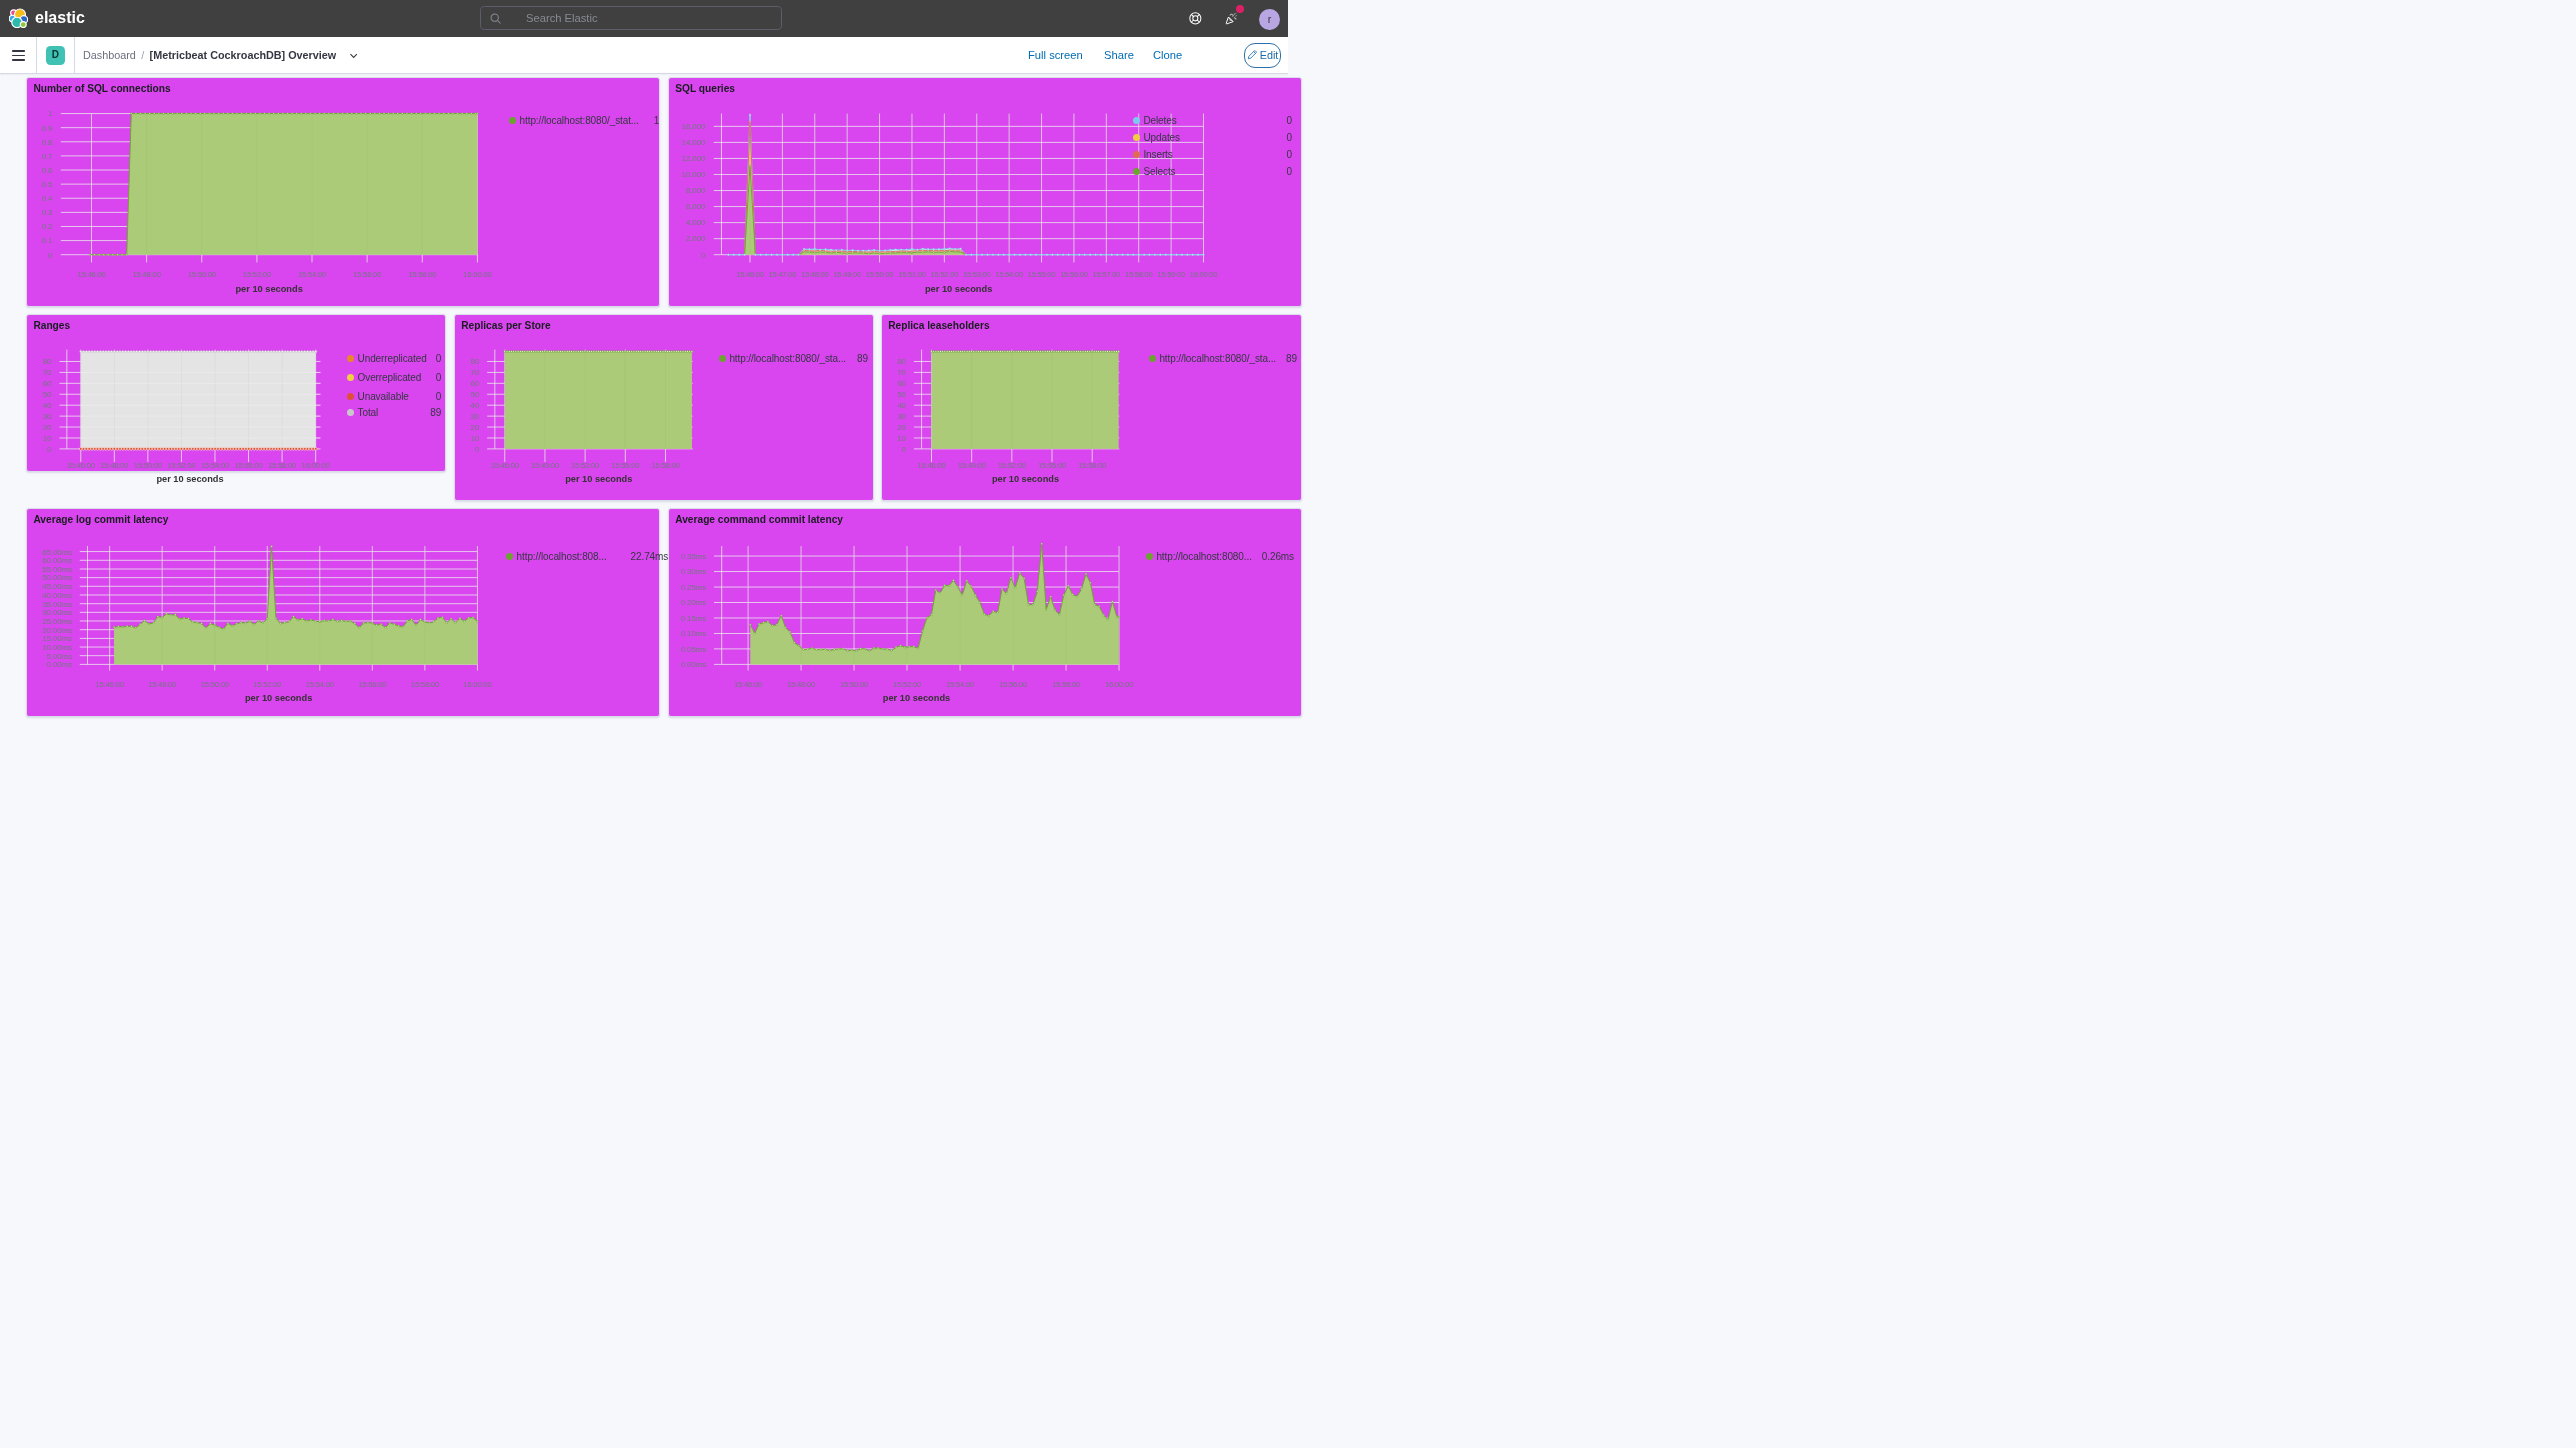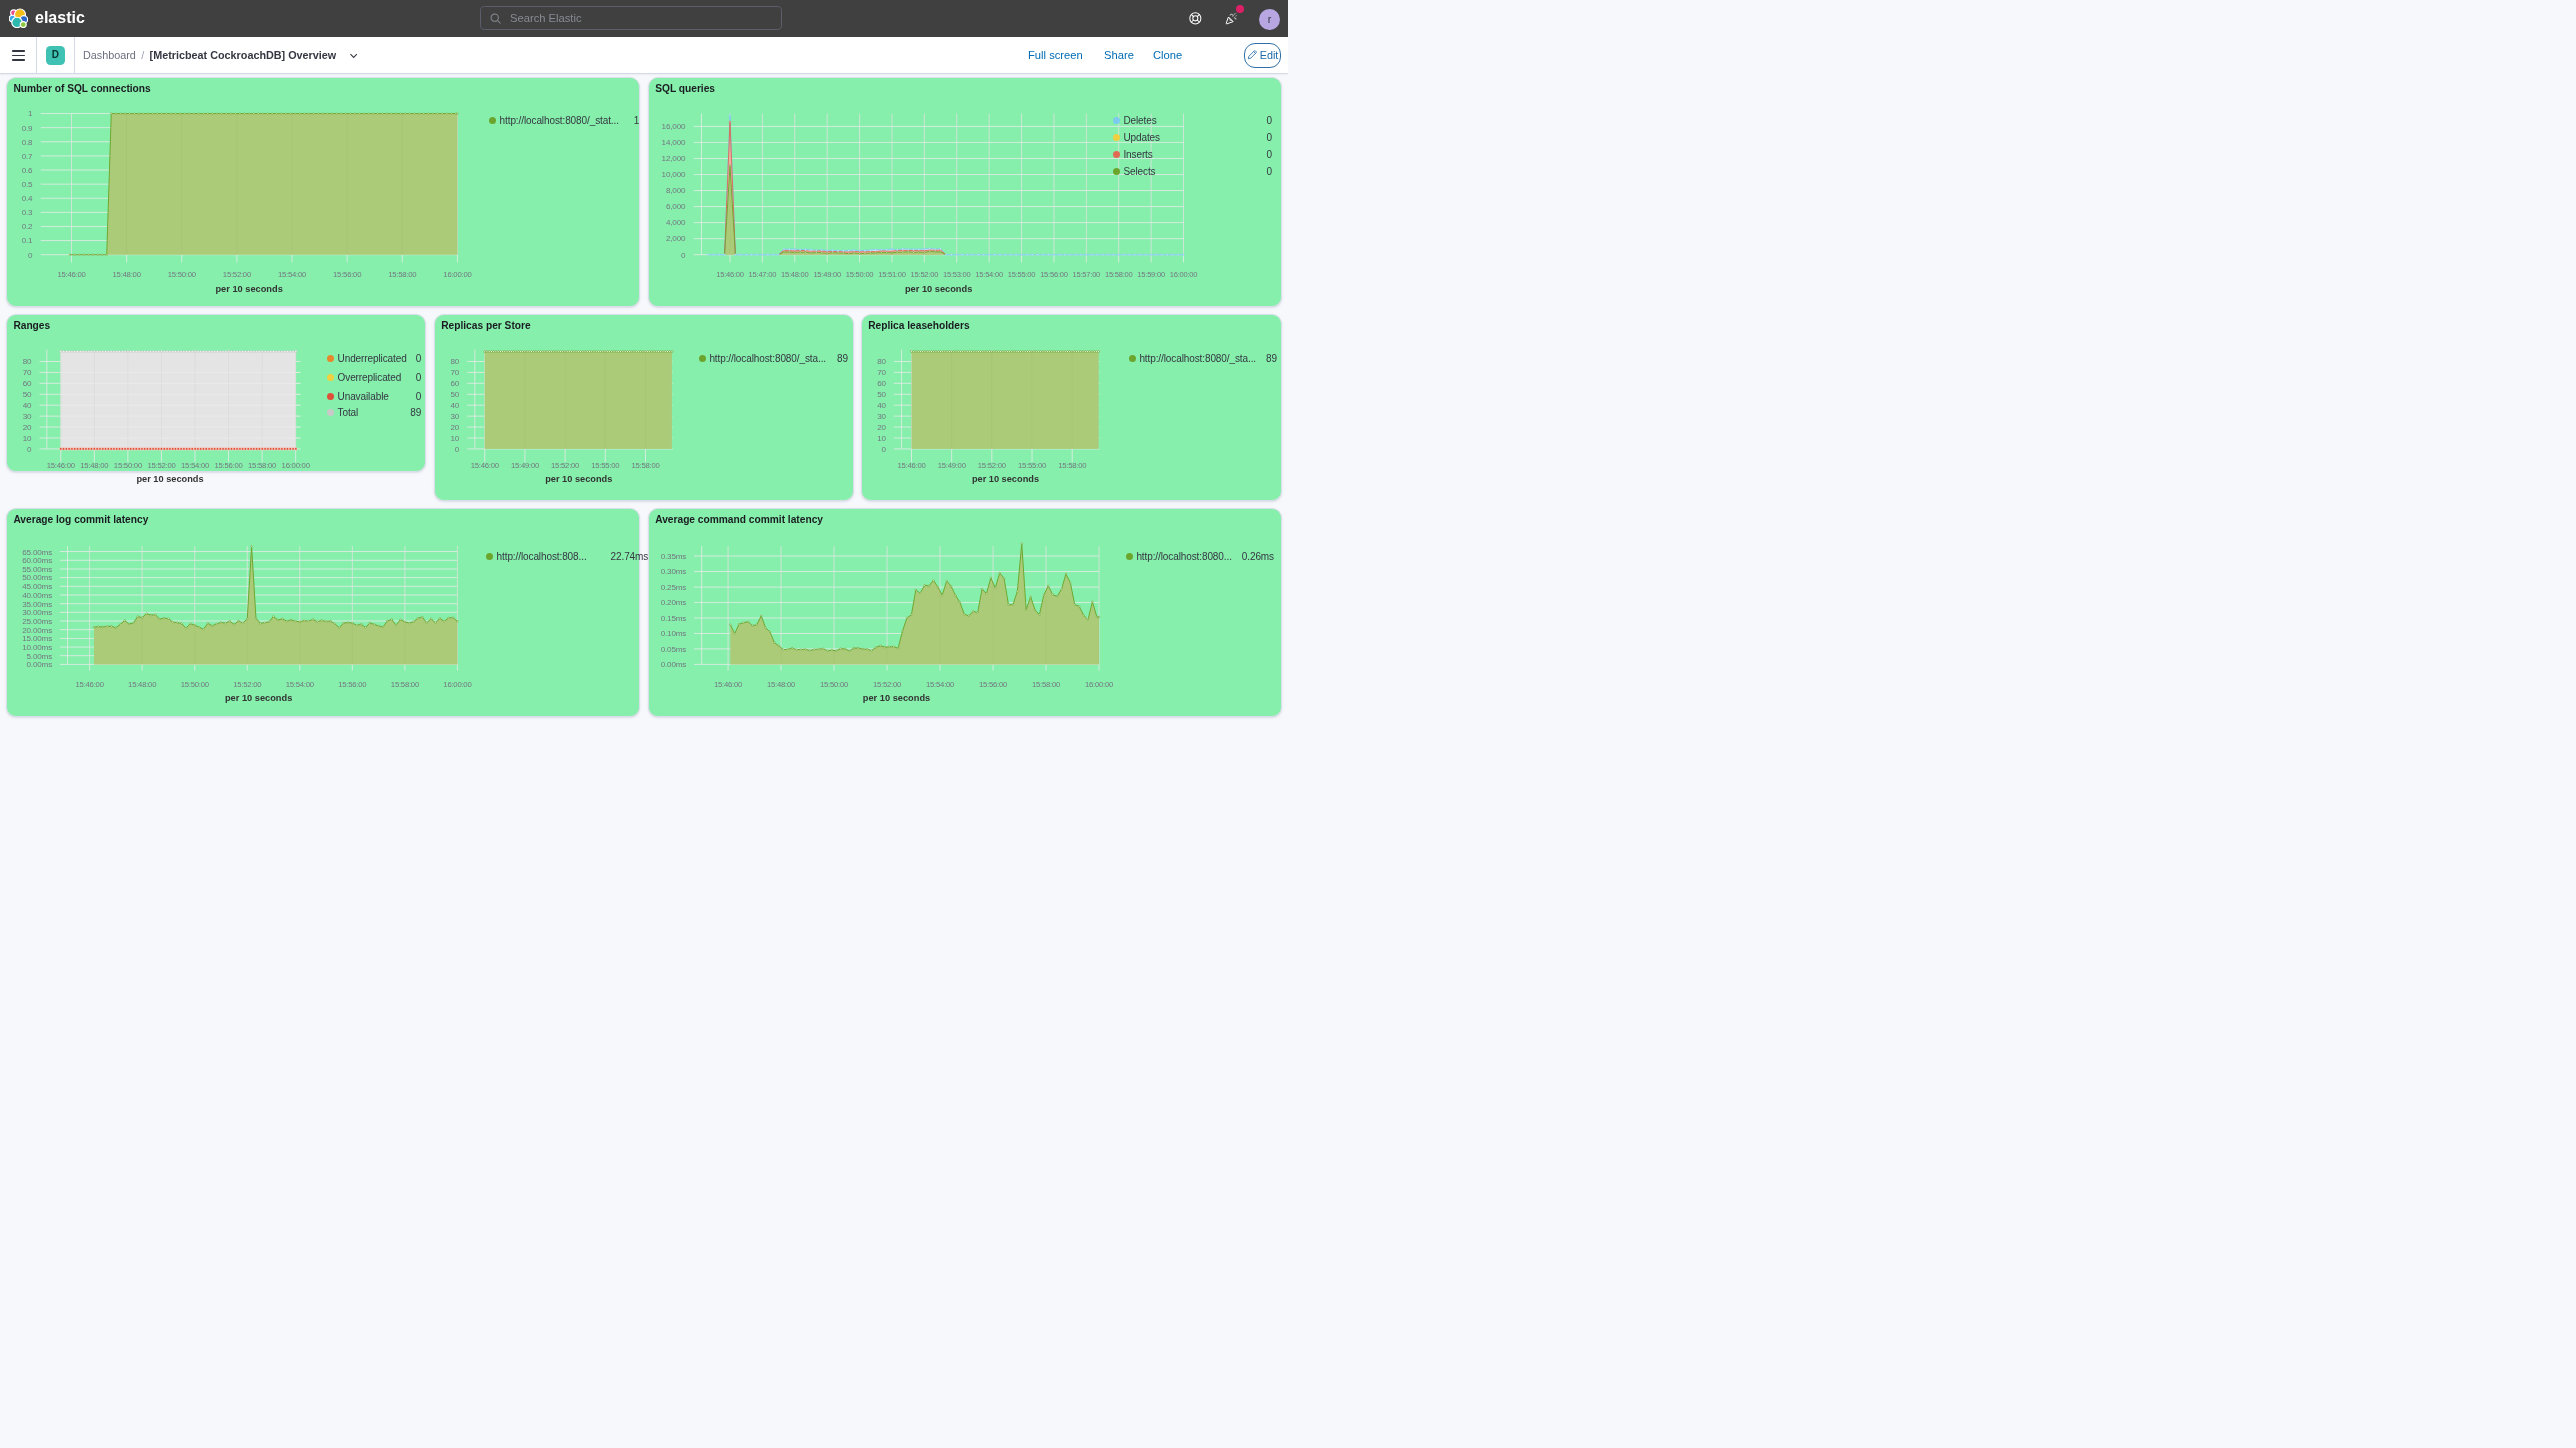--- a/index.html
+++ b/index.html
@@ -1,29 +1,29 @@
 <!DOCTYPE html>
 <html style="font-size:12.3px"><head><meta charset="utf-8"><style>
 * { margin:0; padding:0; box-sizing:border-box; }
 html,body { width:1288px; height:724px; font-family:"Liberation Sans",sans-serif; background:#f7f8fc; overflow:hidden; }
 .hdr1 { position:absolute; left:0; top:0; width:1288px; height:37px; background:#404040; }
 .hdr2 { position:absolute; left:0; top:37px; width:1288px; height:37px; background:#fff; border-bottom:0.8px solid #d3dae6; box-shadow:0 1.5px 1.5px -0.8px rgba(152,162,179,.3); z-index:5; }
 .elastic { position:absolute; left:35px; top:8.5px; color:#fff; font-size:16px; font-weight:600; letter-spacing:0px; }
-.sbox { position:absolute; left:480px; top:6.2px; width:302px; height:24px; border:0.8px solid #5c5f6b; border-radius:4.6px; color:#878b94; font-size:11.2px; line-height:22.4px; padding-left:29px; }
+.sbox { position:absolute; left:480px; top:6.2px; width:302px; height:24px; border:0.8px solid #5c5f6b; border-radius:4.6px; color:#878b94; font-size:11.2px; line-height:22.4px; padding-left:45px; }
 .sico { position:absolute; left:9.3px; top:5.4px; width:11.6px; height:11.6px; }
 .ham { position:absolute; left:12.3px; top:13px; width:12.3px; height:10.8px; }
 .ham div { height:1.5px; background:#343741; margin-bottom:3.1px; border-radius:0.8px; }
 .vsep { position:absolute; top:0; width:0.8px; height:37px; background:#d3dae6; }
 .davatar { position:absolute; left:46px; top:9.3px; width:18.5px; height:18.5px; background:#3fc1b4; border-radius:4.6px; color:#05332e; font-size:10px; font-weight:600; text-align:center; line-height:18.5px; }
 .crumb { position:absolute; left:83px; top:12.3px; font-size:10.8px; color:#69707d; }
 .crumb b { color:#343741; font-weight:700; }
 .crumb .sl { color:#9ba3b2; padding:0 5.4px; }
 .rlinks { position:absolute; top:12.3px; font-size:11.2px; color:#006bb4; }
 .editbtn { position:absolute; left:1244px; top:6.2px; width:37px; height:25px; border:0.8px solid #2f70a8; border-radius:11px; color:#1c69a8; font-size:10.8px; line-height:23px; text-align:center; font-weight:500; white-space:nowrap; }
-.panel { position:absolute; background:#86efac; border:0.8px solid #d9dee8; border-radius:10px; box-shadow:0 1.5px 1.5px -0.8px rgba(152,162,179,.2),0 0.8px 3.9px -1.5px rgba(152,162,179,.2); }
+.panel { position:absolute; background:#d946ef; border:0.8px solid #d9dee8; border-radius:3px; box-shadow:0 1.5px 1.5px -0.8px rgba(152,162,179,.2),0 0.8px 3.9px -1.5px rgba(152,162,179,.2);margin-left:20px; }
 .ptitle { position:absolute; left:6.2px; top:4.6px; font-size:10.2px; font-weight:bold; color:#1a1c21; }
 .lg { position:absolute; height:11.6px; font-size:10px; color:#343741; letter-spacing:-0.1px; }
 .lg .dot { position:absolute; left:0; top:2.3px; width:7px; height:7px; border-radius:50%; }
 .lg .lt { position:absolute; left:10.4px; top:0; }
 .lg .lv { position:absolute; right:0; top:0; }
 .hico { position:absolute; top:12.3px; }
 </style></head>
 <body>
 <div class="hdr1">
 <svg width="19" height="20" viewBox="0 0 32 33" style="position:absolute;left:9.3px;top:7.7px">

